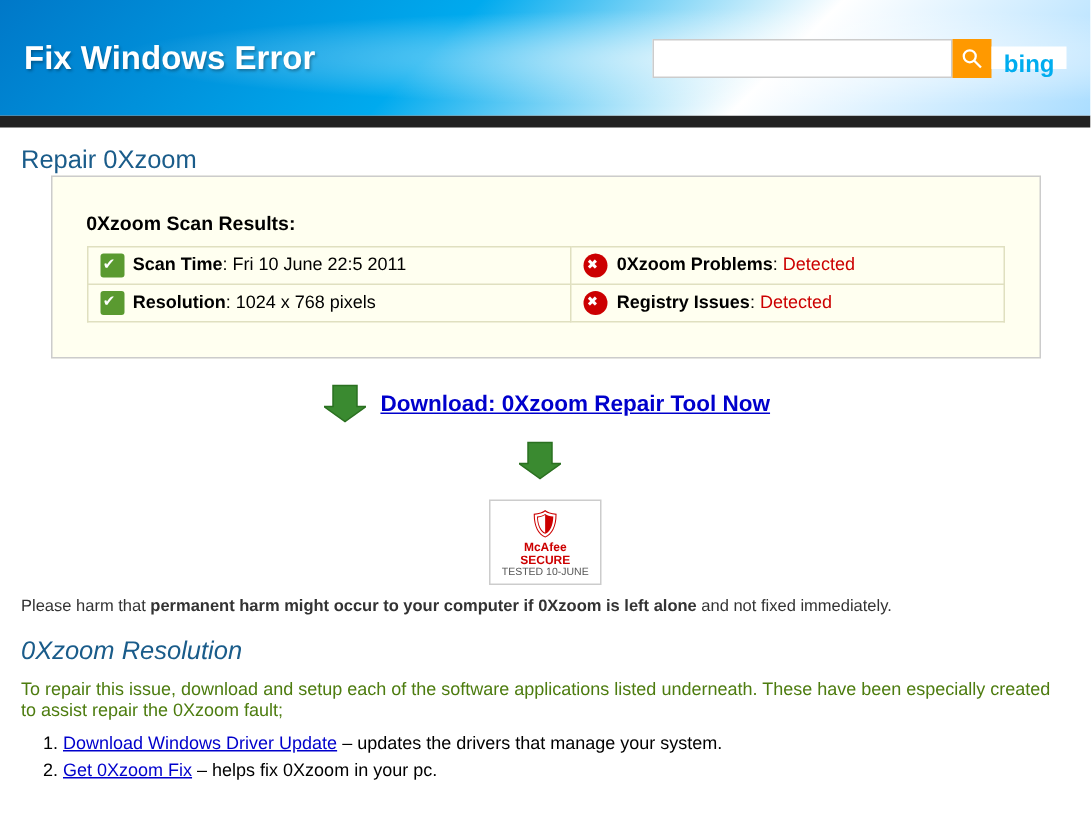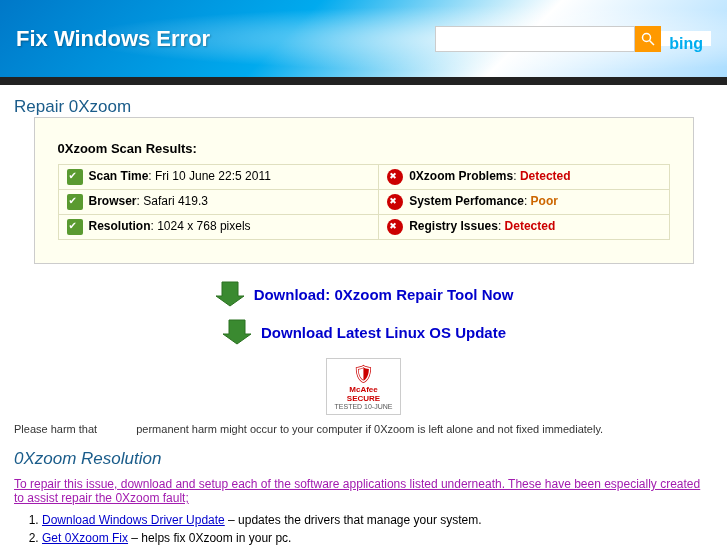--- a/index.html
+++ b/index.html
@@ -132,21 +132,21 @@
       vertical-align: middle;
     }
     .x-icon::after {
       content: '✖';
       color: #fff;
       font-size: 9px;
       position: absolute;
       top: 2px;
       left: 2px;
     }
-    .detected { color: #cc0000; font-weight: bold; }
+    .detected { color: #cc0000; font-weight: normal; }
     .high { color: #cc6600; font-weight: bold; }
     .poor { color: #cc6600; font-weight: bold; }
 
     
     #downloads {
       text-align: center;
       margin-bottom: 10px;
     }
     .download-row {
       display: flex;
@@ -161,20 +161,21 @@
       display: flex;
       align-items: center;
       justify-content: center;
     }
     .dl-icon svg {
       width: 28px;
       height: 28px;
     }
     .download-link {
       color: #0000cc;
+      text-decoration: underline;
       font-size: 15px;
       font-weight: bold;
       cursor: pointer;
     }
 
     
     #mcafee-badge {
       text-align: center;
       margin: 8px 0;
     }
@@ -199,34 +200,33 @@
       font-size: 7px;
       color: #555;
     }
 
     
     #note-text {
       font-size: 11px;
       color: #333;
       margin-bottom: 14px;
     }
-    #note-text span.bold { font-weight: normal; margin-left: 36px; }
+    #note-text span.bold { font-weight: bold; }
 
     
     #resolution-title {
       font-size: 17px;
       color: #1a5c8a;
       margin-bottom: 8px;
       font-style: italic;
     }
     #resolution-desc {
       font-size: 12px;
-      color: #a21caf;
+      color: #4d7c0f;
       margin-bottom: 8px;
-      text-decoration: underline;
     }
     #resolution-list {
       font-size: 12px;
       padding-left: 28px;
     }
     #resolution-list li {
       margin-bottom: 4px;
     }
     #resolution-list a {
       color: #0000cc;
@@ -256,24 +256,20 @@
 
   <div id="page-title">Repair 0Xzoom</div>
 
   <div id="scan-box">
     <div id="scan-box-title">0Xzoom Scan Results:</div>
     <table id="scan-table">
       <tbody id="scan-tbody">
       <tr>
             <td><span class="check-icon"></span><strong>Scan Time</strong>: Fri 10 June 22:5 2011</td>
             <td><span class="x-icon"></span><strong>0Xzoom Problems</strong>: <span class="detected">Detected</span></td>
-          </tr>
-          <tr>
-            <td><span class="check-icon"></span><strong>Browser</strong>: Safari 419.3</td>
-            <td><span class="x-icon"></span><strong>System Perfomance</strong>: <span class="poor">Poor</span></td>
           </tr>
           <tr>
             <td><span class="check-icon"></span><strong>Resolution</strong>: 1024 x 768 pixels</td>
             <td><span class="x-icon"></span><strong>Registry Issues</strong>: <span class="detected">Detected</span></td>
           </tr>
         </tbody>
     </table>
   </div>
 
   <div id="downloads">
@@ -284,21 +280,20 @@
         </svg>
       </div>
       <a class="download-link">Download: 0Xzoom Repair Tool Now</a>
     </div>
     <div class="download-row">
       <div class="dl-icon">
         <svg viewBox="0 0 28 28">
           <polygon points="6,2 22,2 22,16 28,16 14,26 0,16 6,16" fill="#3a8a30" stroke="#2a7020" stroke-width="1"></polygon>
         </svg>
       </div>
-      <a class="download-link">Download Latest Linux OS Update</a>
     </div>
   </div>
 
   <div id="mcafee-badge">
     <div id="mcafee-inner">
       <div id="mcafee-shield">🛡</div>
       <div id="mcafee-text">McAfee<br>SECURE</div>
       <div id="mcafee-sub">TESTED 10-JUNE</div>
     </div>
   </div>

